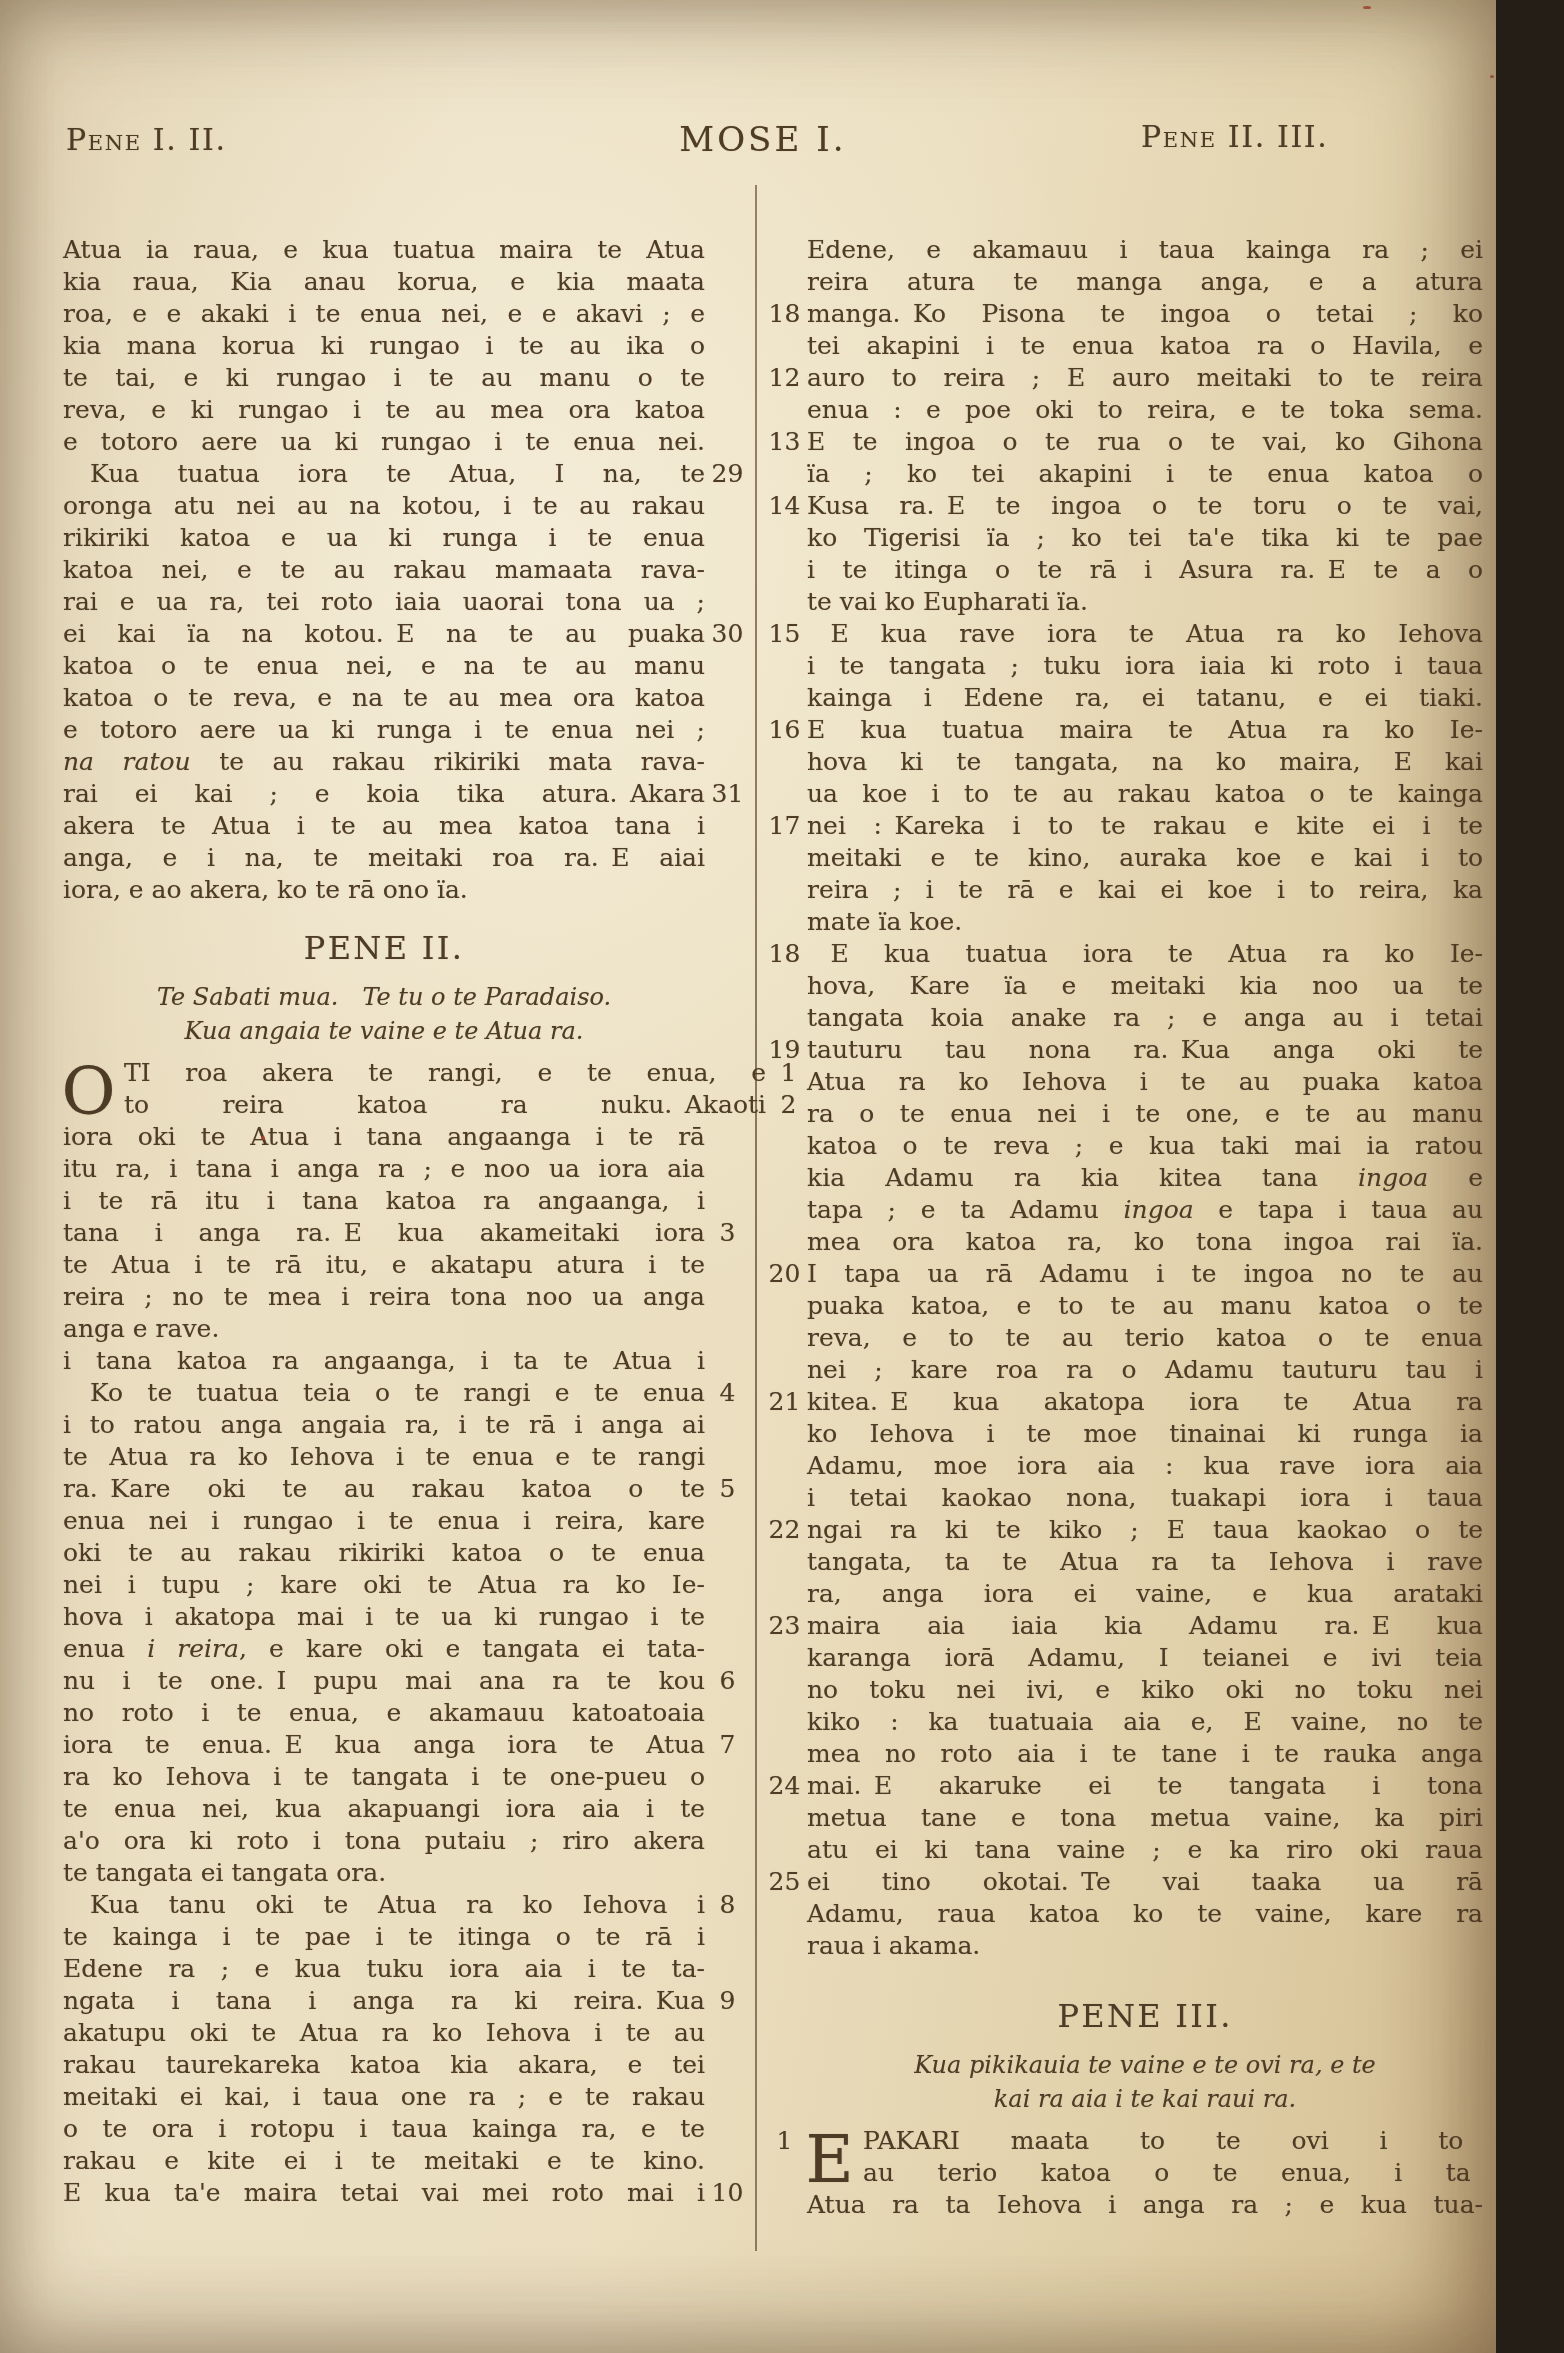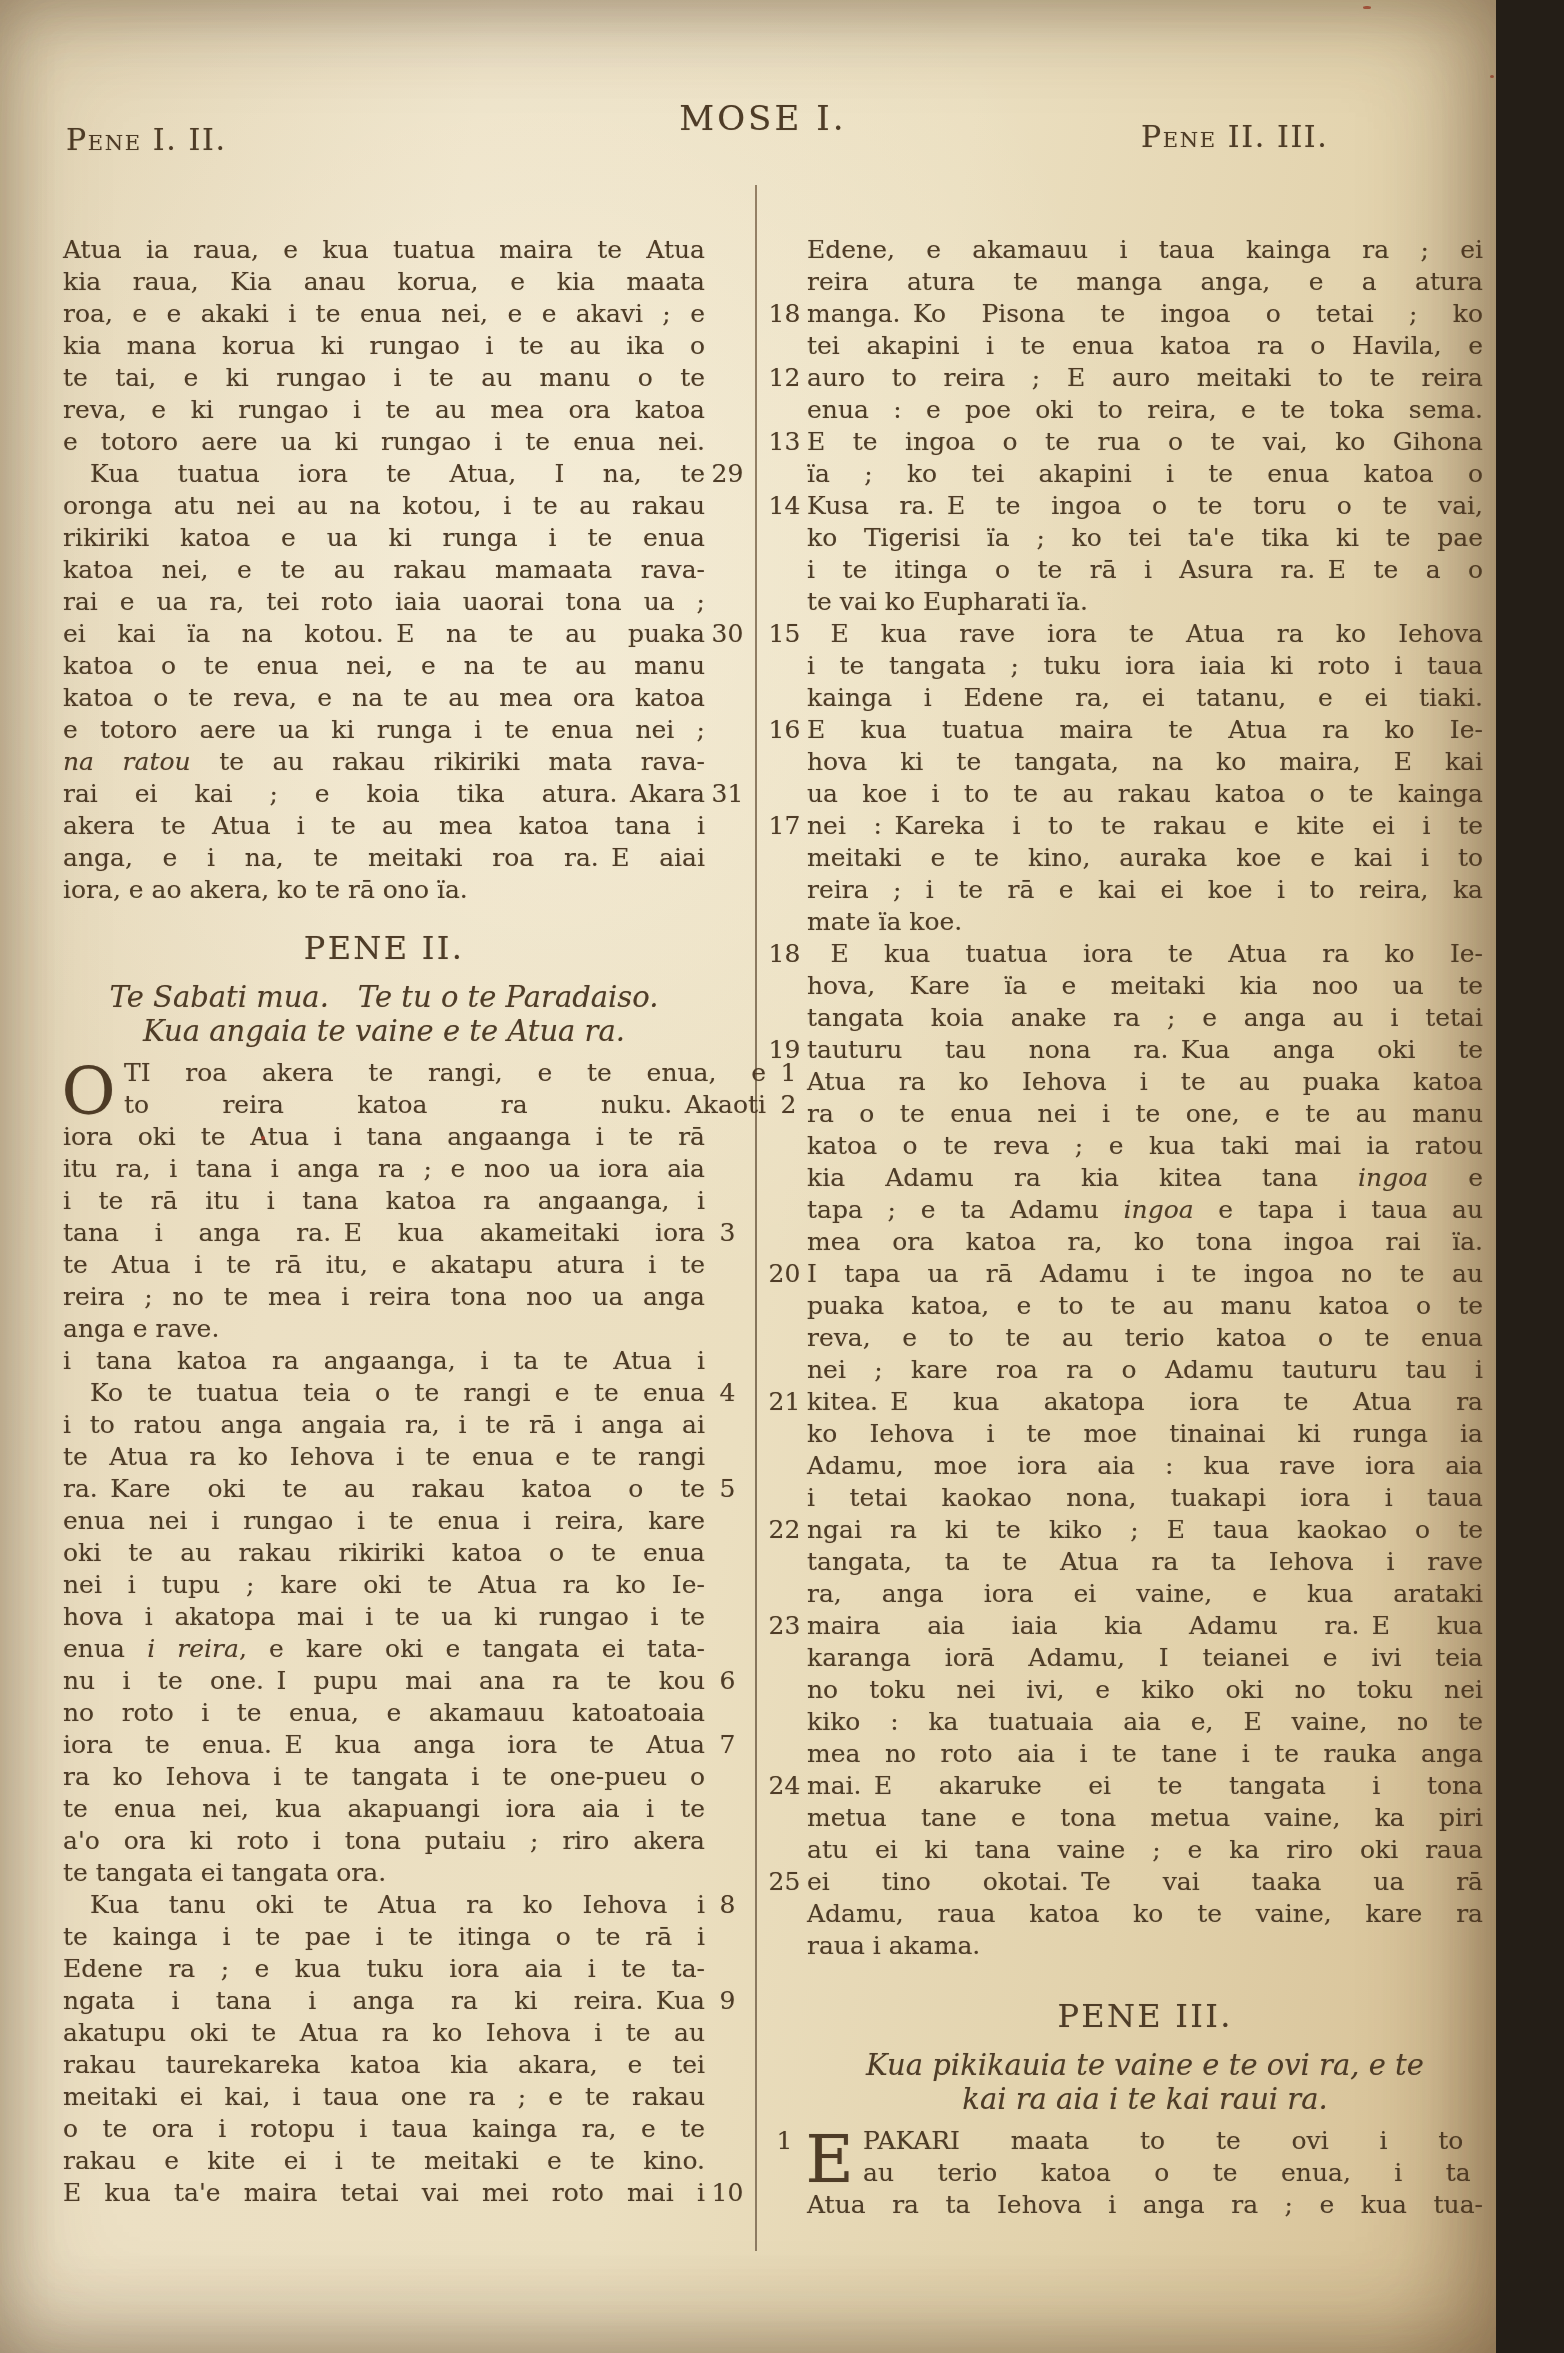--- a/index.html
+++ b/index.html
@@ -17,40 +17,40 @@
     content:'';position:absolute;inset:0;pointer-events:none;
     box-shadow:
       inset 0 0 117px rgba(92,66,38,.20),
       inset -43px 0 94px rgba(92,66,38,.28),
       inset 14px 0 47px rgba(92,66,38,.10),
       inset 0 -31px 70px rgba(92,66,38,.14),
       inset 0 19.6px 55px rgba(92,66,38,.10);
   }
   .rh{position:absolute;white-space:nowrap;text-shadow:0 0 0.8px rgba(86,66,40,.45);}
   .rh-left{left:66px;top:122px;font-variant:small-caps;font-size:30px;letter-spacing:1.6px;}
-  .rh-center{left:0;top:98px;width:1526px;text-align:center;font-size:34px;letter-spacing:3.1px;}
+  .rh-center{left:0;top:119px;width:1526px;text-align:center;font-size:34px;letter-spacing:3.1px;}
   .rh-right{left:1141px;top:119px;font-variant:small-caps;font-size:30px;letter-spacing:1.6px;}
   .divider{position:absolute;left:755px;top:185px;width:1.6px;height:2066px;
     background:linear-gradient(#71593e,#5d4a33 60%,#6a5640);opacity:.72;}
   .col{position:absolute;top:234px;}
   .col-left{left:63px;}
   .col-right{left:762px;}
   .row{display:flex;line-height:32px;}
   .txt{font-size:25px;text-align:justify;text-align-last:justify;position:relative;
        text-shadow:0 0 0.8px rgba(86,66,40,.40);}
   .col-left .txt{width:642px;}
   .col-right .txt{width:676px;}
   .row.end .txt{text-align-last:left;}
   .vnum{width:45px;font-size:25px;text-align:center;flex:none;
         text-shadow:0 0 0.8px rgba(86,66,40,.40);}
   .row.chap{margin:22px 0 11px;line-height:41px;}
   .col-right .row.chap{margin-top:34px;}
   .row.chap .txt{text-align:center;text-align-last:center;font-size:32px;letter-spacing:2.3px;}
   .row.sub{line-height:34px;}
-  .row.sub .txt{text-align:center;text-align-last:center;font-style:italic;font-size:29px;}
+  .row.sub .txt{text-align:center;text-align-last:center;font-style:italic;font-size:24px;}
   .row.sub + .row:not(.sub){margin-top:9.4px;}
   .chap + .row.sub{margin-top:1.6px;}
   .dcap{position:absolute;left:-1.6px;top:3.1px;font-size:66px;line-height:64px;
         text-shadow:0 0 0.8px rgba(86,66,40,.5);}
   .speck{position:absolute;border-radius:50%;}
   i{font-style:italic;}
 </style>
 </head>
 <body>
 

